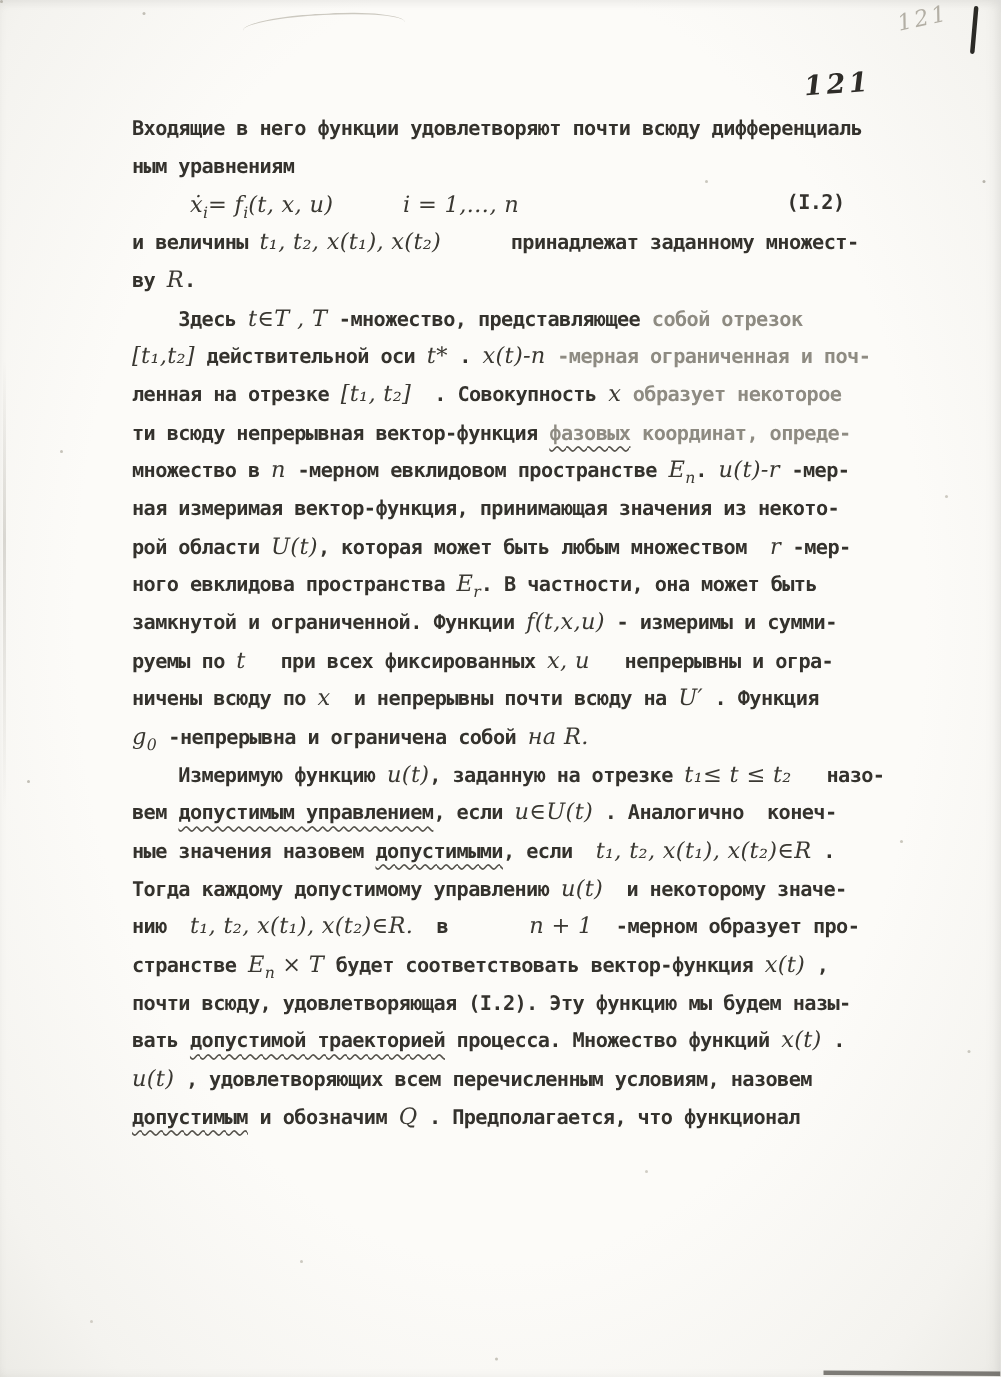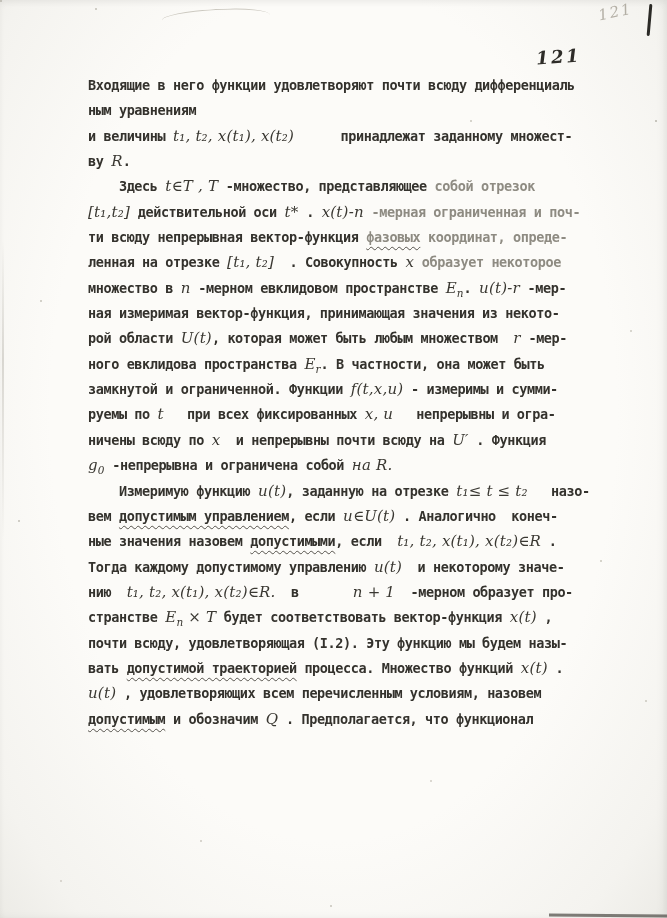--- a/index.html
+++ b/index.html
@@ -80,26 +80,27 @@
 <body>
 
 <div class="page">
   <div class="pencil-curve"></div>
   <div class="pencil-number">121</div>
   <div class="corner-stroke"></div>
   <div class="page-number">121</div>
   <div class="textblock">
       <div class="line"><span class="seg-tw">Входящие в него функции удовлетворяют почти всюду дифференциаль</span></div>
       <div class="line"><span class="seg-tw">ным уравнениям</span></div>
+      <div class="line"><span class="seg-tw">     </span><span class="seg-m">ẋ</span><span class="seg-m seg-sub">i</span><span class="seg-m">= f</span><span class="seg-m seg-sub">i</span><span class="seg-m">(t, x, u)</span><span class="seg-tw">      </span><span class="seg-m">i = 1,…, n</span><span class="seg-tw seg-lbl">(I.2)</span></div>
       <div class="line"><span class="seg-tw">и величины </span><span class="seg-m">t₁, t₂, x(t₁), x(t₂)</span><span class="seg-tw">      принадлежат заданному множест-</span></div>
       <div class="line"><span class="seg-tw">ву </span><span class="seg-m">R</span><span class="seg-tw">.</span></div>
       <div class="line"><span class="seg-tw">    Здесь </span><span class="seg-m">t∈T , T</span><span class="seg-tw"> -множество, представляющее </span><span class="seg-tw seg-faint">собой отрезок</span></div>
       <div class="line"><span class="seg-m">[t₁,t₂]</span><span class="seg-tw"> действительной оси </span><span class="seg-m">t*</span><span class="seg-tw"> . </span><span class="seg-m">x(t)-n</span><span class="seg-tw seg-faint"> -мерная ограниченная и поч-</span></div>
+      <div class="line"><span class="seg-tw">ленная на отрезке </span><span class="seg-m">[t₁, t₂]</span><span class="seg-tw">  . Совокупность </span><span class="seg-m">x</span><span class="seg-tw"> </span><span class="seg-tw seg-faint">образует некоторое</span></div>
       <div class="line"><span class="seg-tw">ти всюду непрерывная вектор-функция </span><span class="seg-tw seg-wavy seg-faint">фазовых</span><span class="seg-tw seg-faint"> координат, опреде-</span></div>
-      <div class="line"><span class="seg-tw">ленная на отрезке </span><span class="seg-m">[t₁, t₂]</span><span class="seg-tw">  . Совокупность </span><span class="seg-m">x</span><span class="seg-tw"> </span><span class="seg-tw seg-faint">образует некоторое</span></div>
       <div class="line"><span class="seg-tw">множество в </span><span class="seg-m">n</span><span class="seg-tw"> -мерном евклидовом пространстве </span><span class="seg-m">E</span><span class="seg-m seg-sub">n</span><span class="seg-tw">. </span><span class="seg-m">u(t)-r</span><span class="seg-tw"> -мер-</span></div>
       <div class="line"><span class="seg-tw">ная измеримая вектор-функция, принимающая значения из некото-</span></div>
       <div class="line"><span class="seg-tw">рой области </span><span class="seg-m">U(t)</span><span class="seg-tw">, которая может быть любым множеством  </span><span class="seg-m">r</span><span class="seg-tw"> -мер-</span></div>
       <div class="line"><span class="seg-tw">ного евклидова пространства </span><span class="seg-m">E</span><span class="seg-m seg-sub">r</span><span class="seg-tw">. В частности, она может быть</span></div>
       <div class="line"><span class="seg-tw">замкнутой и ограниченной. Функции </span><span class="seg-m">f(t,x,u)</span><span class="seg-tw"> - измеримы и сумми-</span></div>
       <div class="line"><span class="seg-tw">руемы по </span><span class="seg-m">t</span><span class="seg-tw">   при всех фиксированных </span><span class="seg-m">x, u</span><span class="seg-tw">   непрерывны и огра-</span></div>
       <div class="line"><span class="seg-tw">ничены всюду по </span><span class="seg-m">x</span><span class="seg-tw">  и непрерывны почти всюду на </span><span class="seg-m">U′</span><span class="seg-tw"> . Функция</span></div>
       <div class="line"><span class="seg-m">g</span><span class="seg-m seg-sub">0</span><span class="seg-tw"> -непрерывна и ограничена собой </span><span class="seg-m">на R.</span></div>
       <div class="line"><span class="seg-tw">    Измеримую функцию </span><span class="seg-m">u(t)</span><span class="seg-tw">, заданную на отрезке </span><span class="seg-m">t₁≤ t ≤ t₂</span><span class="seg-tw">   назо-</span></div>
       <div class="line"><span class="seg-tw">вем </span><span class="seg-tw seg-wavy">допустимым управлением</span><span class="seg-tw">, если </span><span class="seg-m">u∈U(t)</span><span class="seg-tw"> . Аналогично  конеч-</span></div>

